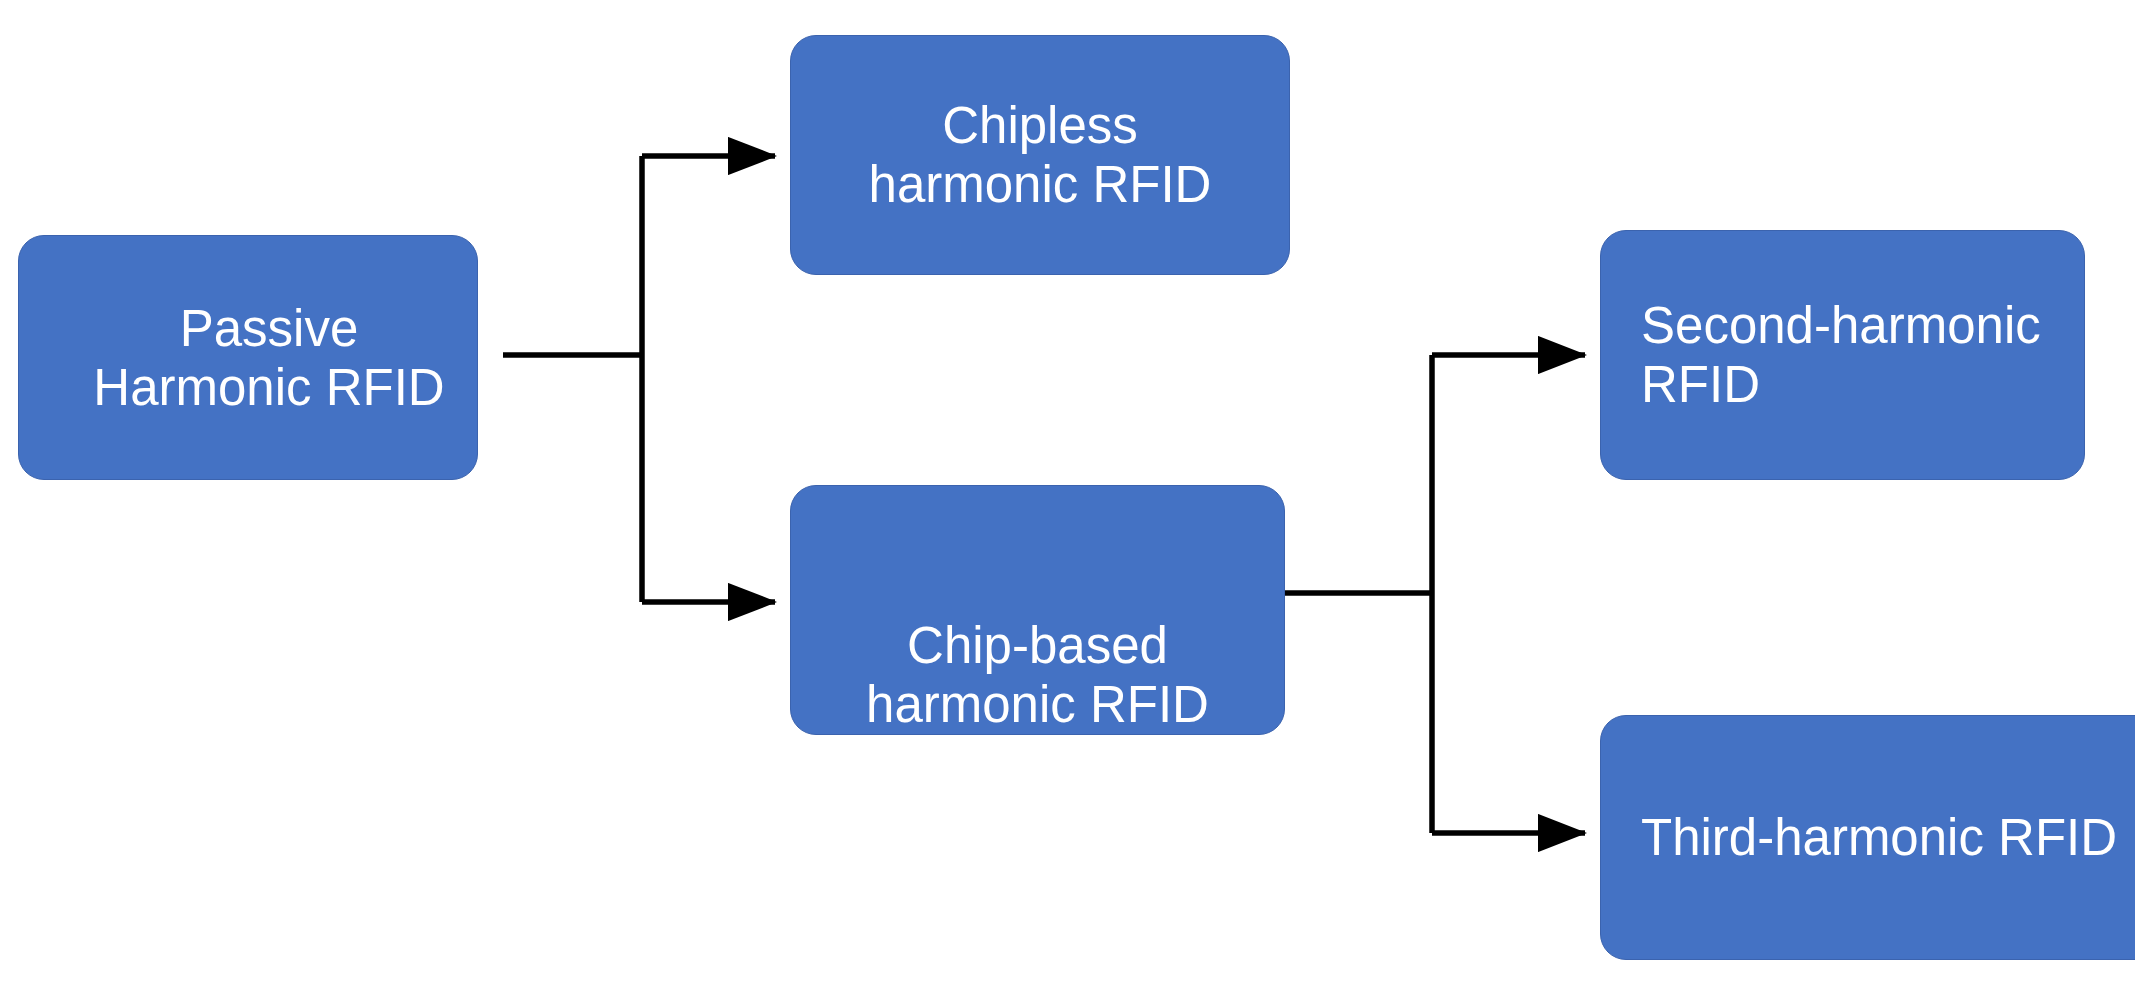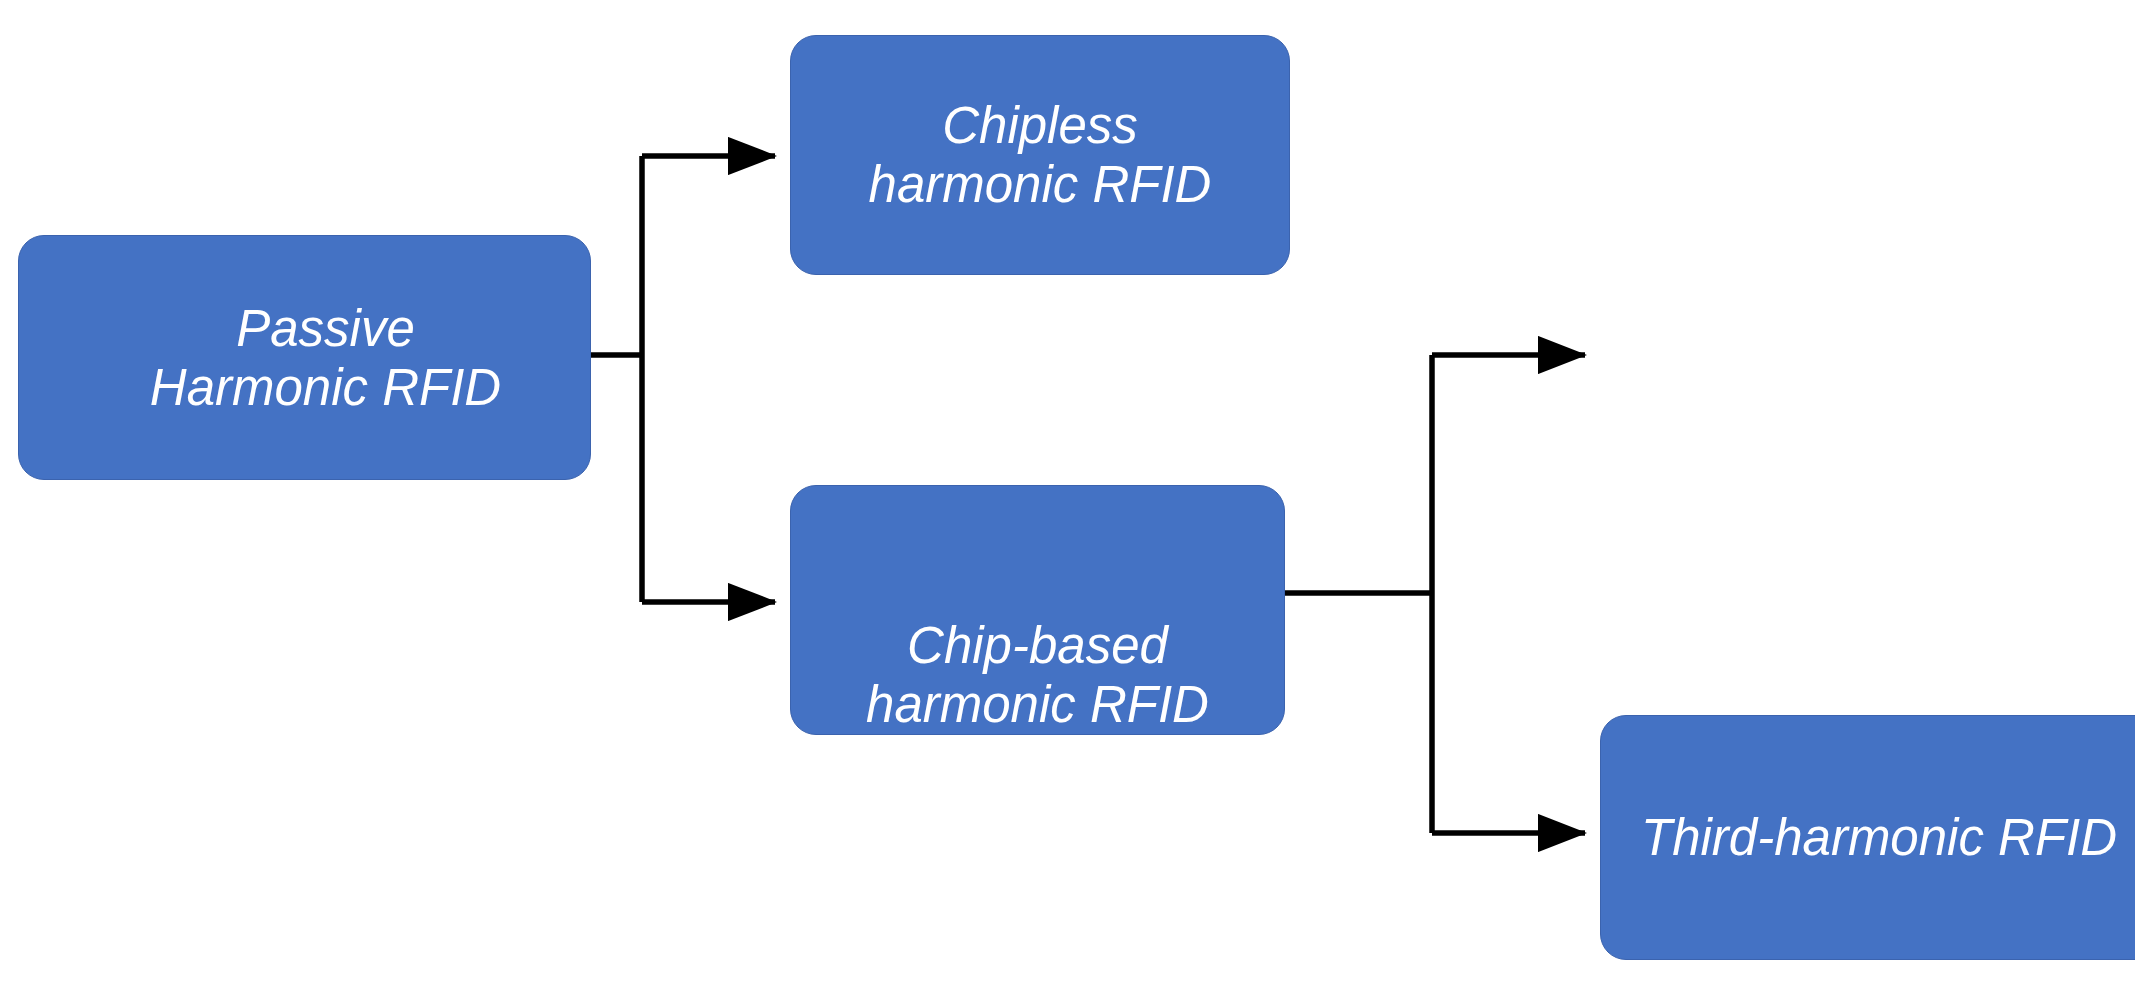--- a/index.html
+++ b/index.html
@@ -40,34 +40,33 @@
     display: flex;
     align-items: center;
     overflow: hidden;
   }
   .node-label {
     display: block;
     width: 100%;
     padding: 0 22px;
     box-sizing: border-box;
     white-space: pre-line;
-    font-style: italic;
   }
   .align-center .node-label {
     text-align: center;
   }
   .align-left .node-label {
     text-align: left;
     padding-left: 40px;
     padding-right: 26px;
   }
 
   
   #node-passive-harmonic-rfid {
-    left: 18px;  top: 235px;  width: 573px;  height: 245px; padding-left: 42px;
+    left: 18px;  top: 235px;  width: 460px;  height: 245px; padding-left: 42px;
   }
   #node-chipless-harmonic-rfid {
     left: 790px; top: 35px;   width: 500px;  height: 240px;
   }
   #node-chip-based-harmonic-rfid {
     left: 790px; top: 485px;  width: 495px;  height: 250px; align-items: flex-end;
   }
   #node-second-harmonic-rfid {
     left: 1600px; top: 230px; width: 485px;  height: 250px;
   }
@@ -122,18 +121,21 @@
   <div class="node-box align-center" id="node-chipless-harmonic-rfid">
     <span class="node-label">Chipless
 harmonic RFID</span>
   </div>
 
   <div class="node-box align-center" id="node-chip-based-harmonic-rfid">
     <span class="node-label">Chip-based
 harmonic RFID</span>
   </div>
 
+  <div class="node-box align-left" id="node-second-harmonic-rfid">
+    <span class="node-label">Second-harmonic RFID</span>
+  </div>
 
   <div class="node-box align-left" id="node-third-harmonic-rfid">
     <span class="node-label">Third-harmonic RFID</span>
   </div>
 
 </div>
 
 </body></html>

